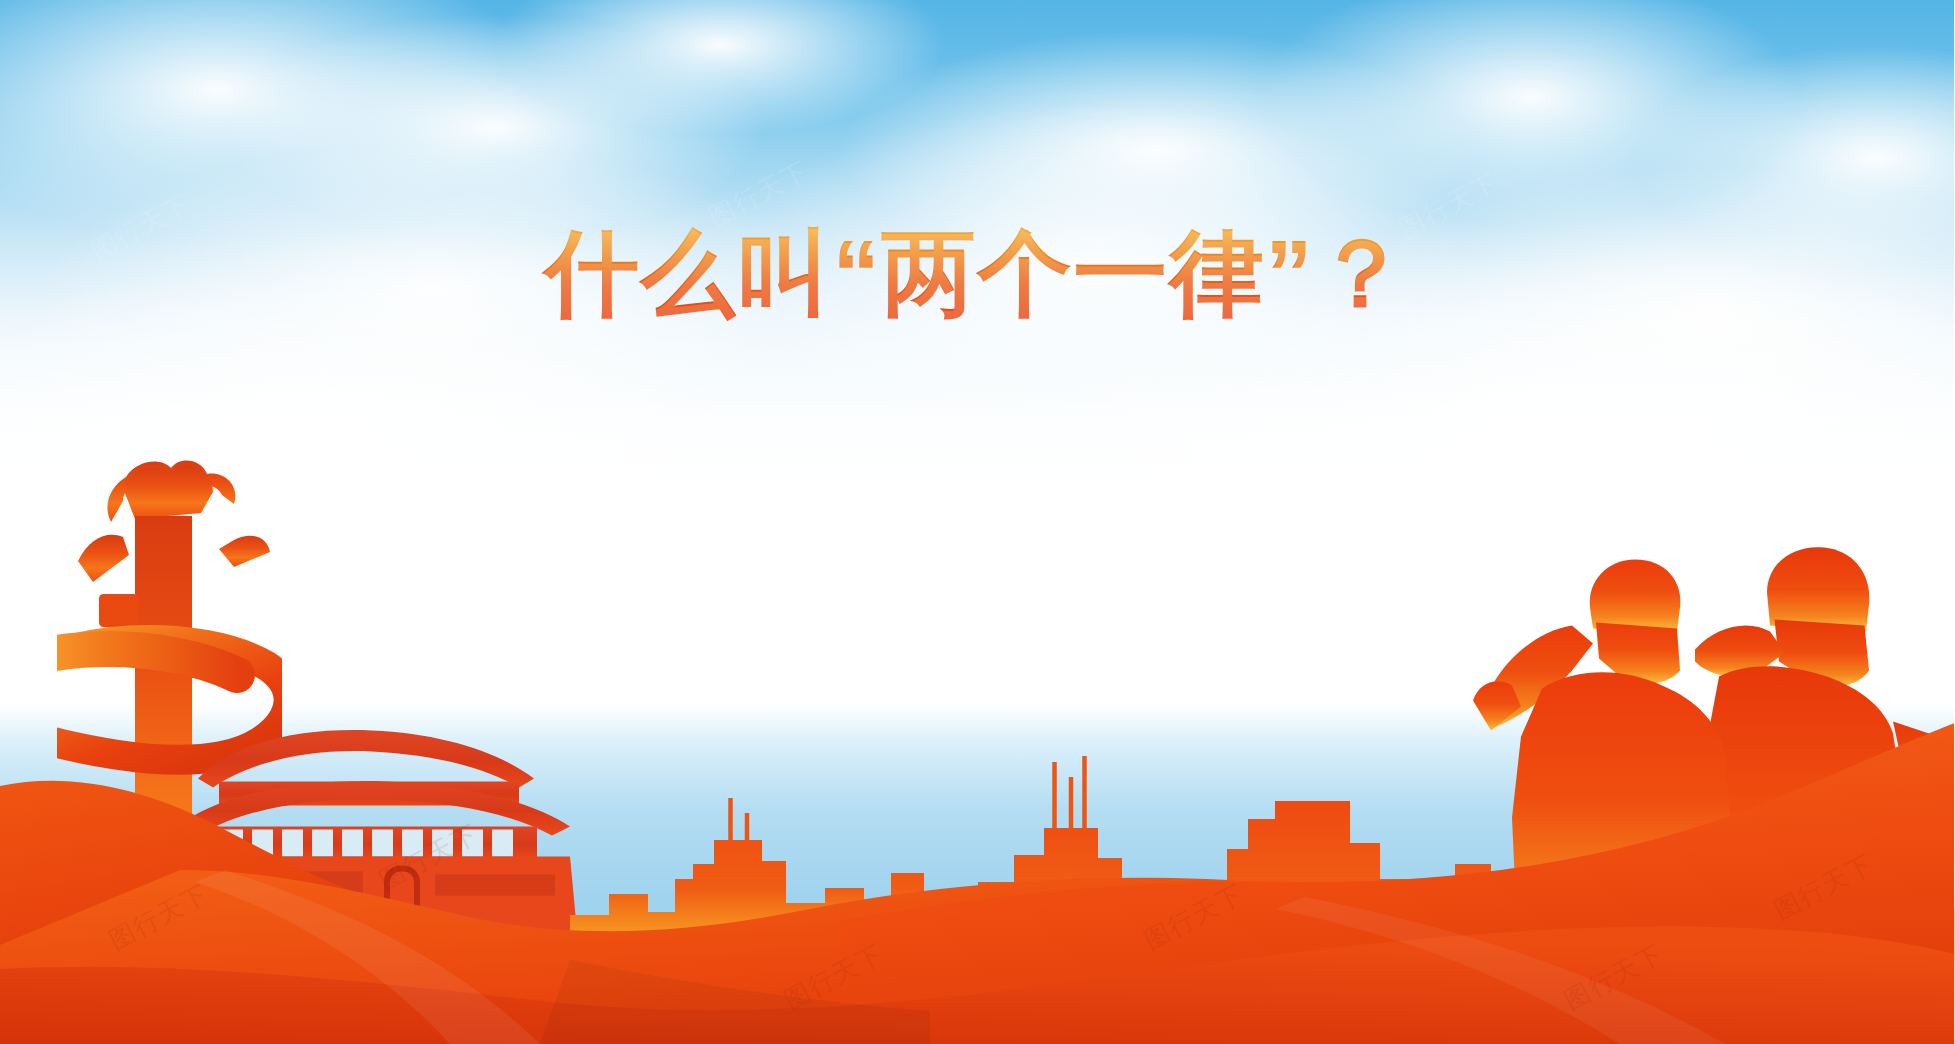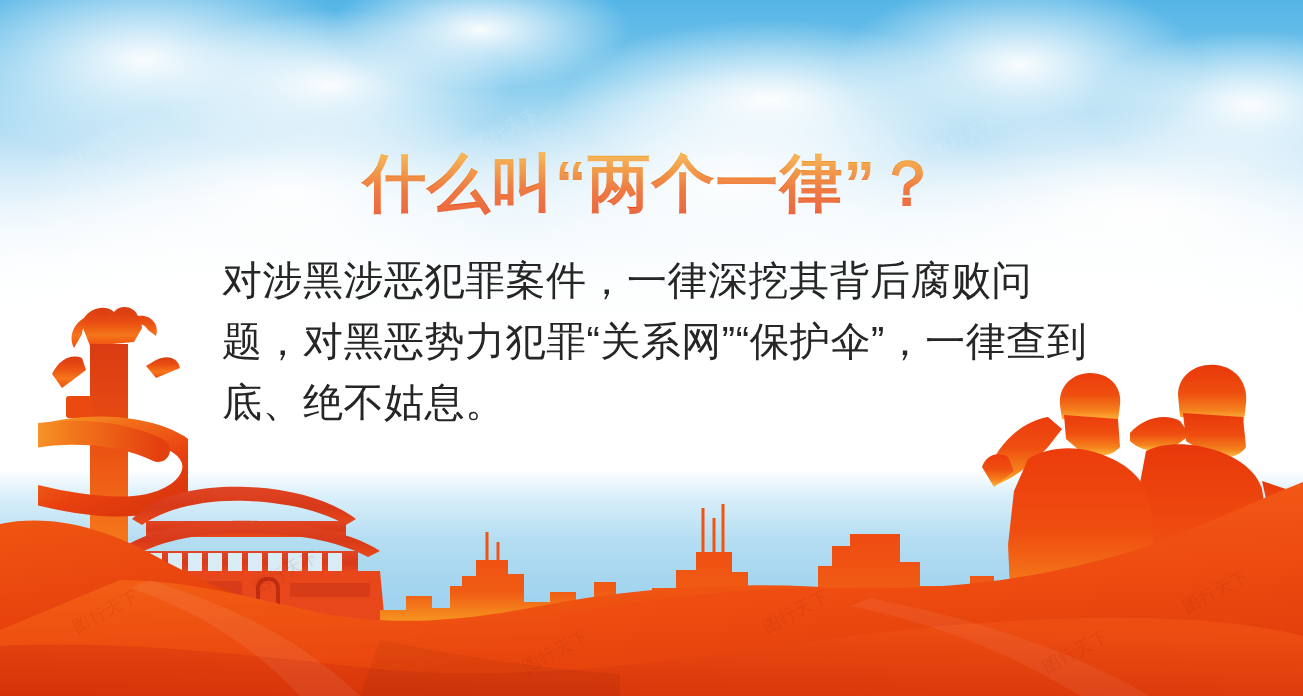--- a/index.html
+++ b/index.html
@@ -319,15 +319,14 @@
   <div class="wm" style="left:470px; top:118px;">图行天下</div>
   <div class="wm" style="left:930px; top:126px;">图行天下</div>
   <div class="wm wm-dark" style="left:70px;  top:600px;">图行天下</div>
   <div class="wm wm-dark" style="left:250px; top:560px;">图行天下</div>
   <div class="wm wm-dark" style="left:520px; top:640px;">图行天下</div>
   <div class="wm wm-dark" style="left:760px; top:600px;">图行天下</div>
   <div class="wm wm-dark" style="left:1040px;top:640px;">图行天下</div>
   <div class="wm wm-dark" style="left:1180px;top:580px;">图行天下</div>
 
   <div class="title">什么叫“两个一律”？</div>
-  <div class="body-copy">对涉黑涉恶犯罪案件，一律深挖其背后腐败问题，对黑恶势力犯罪“关系网”“保护伞”，一律查到底、绝不姑息。</div>
 
 </div>
 
 </body></html>

